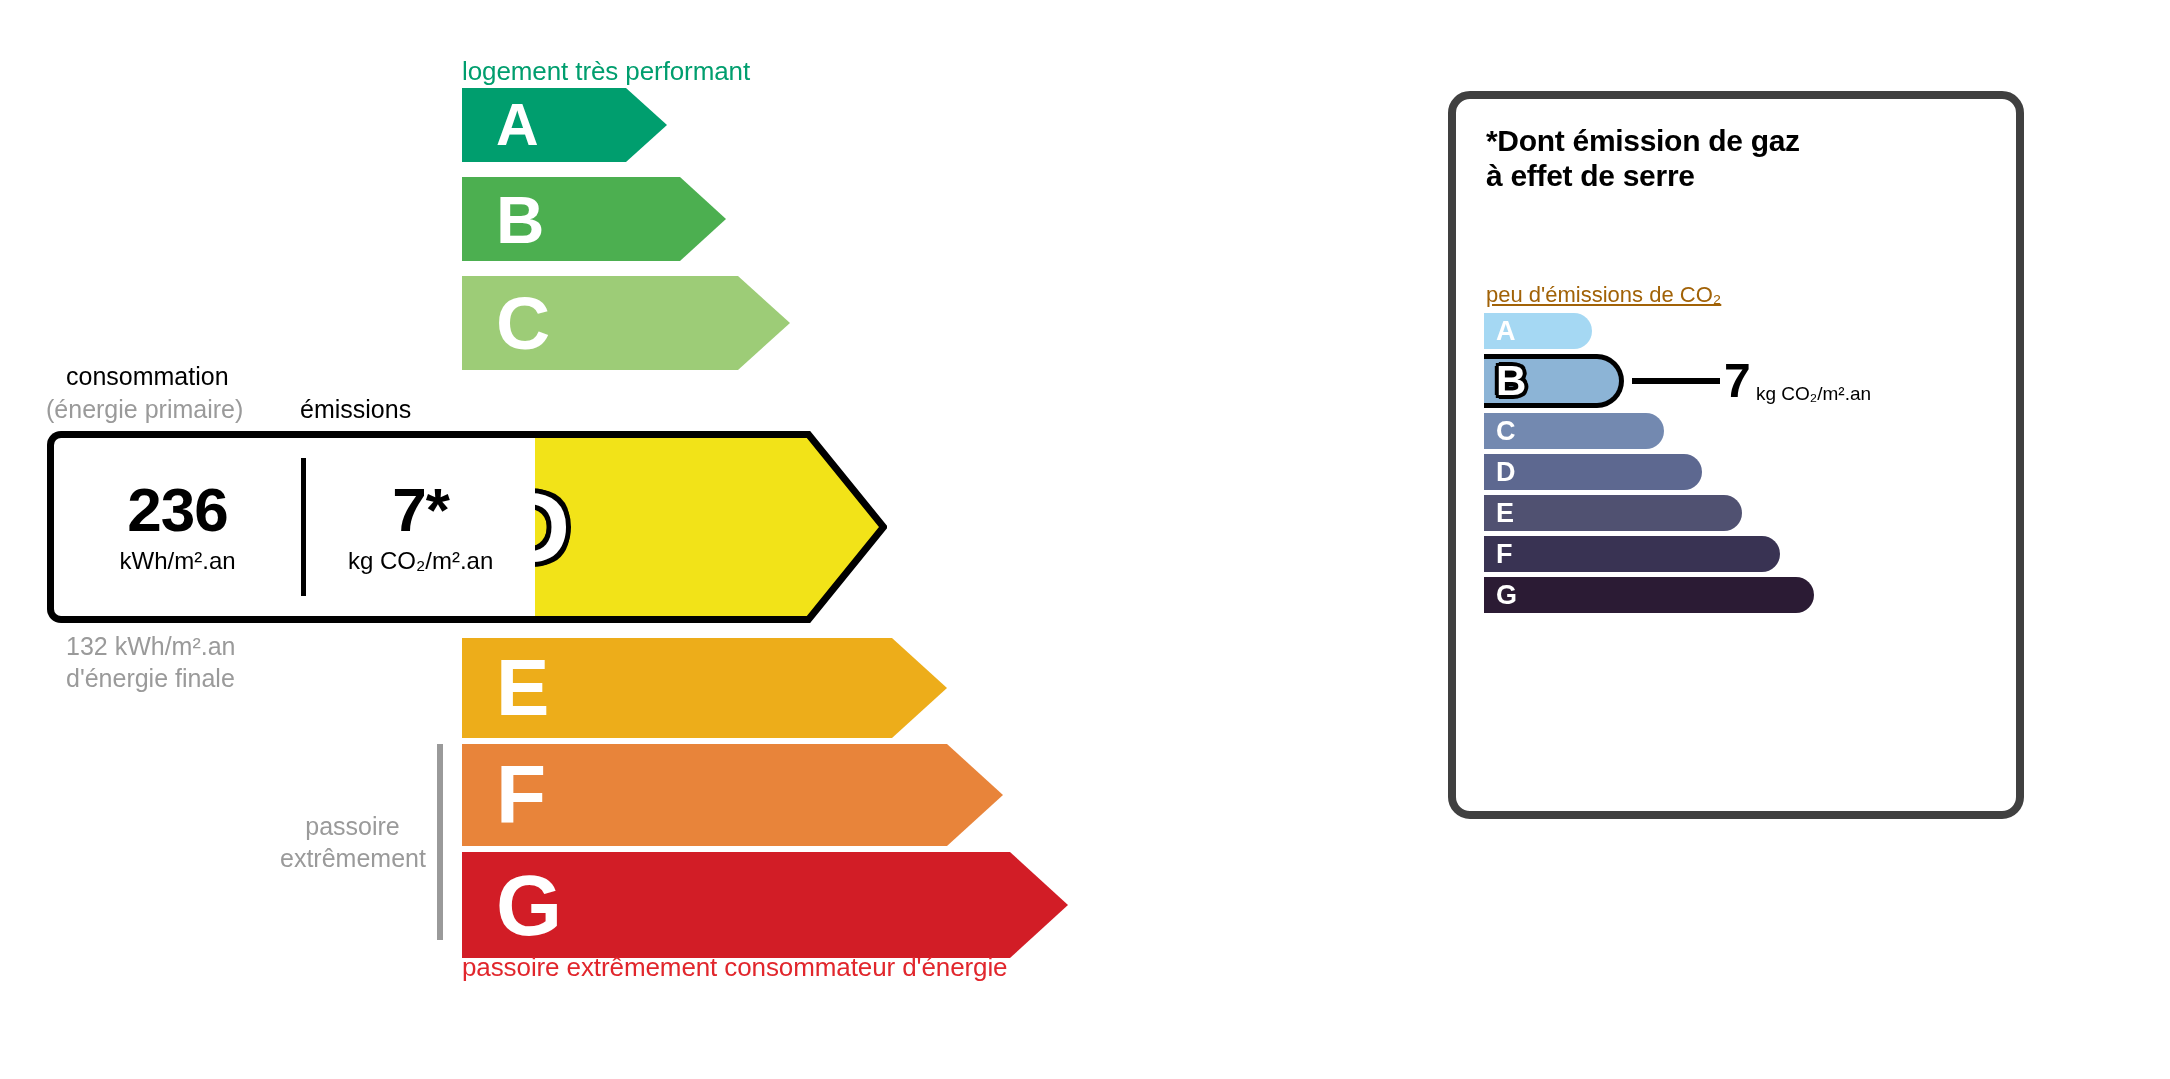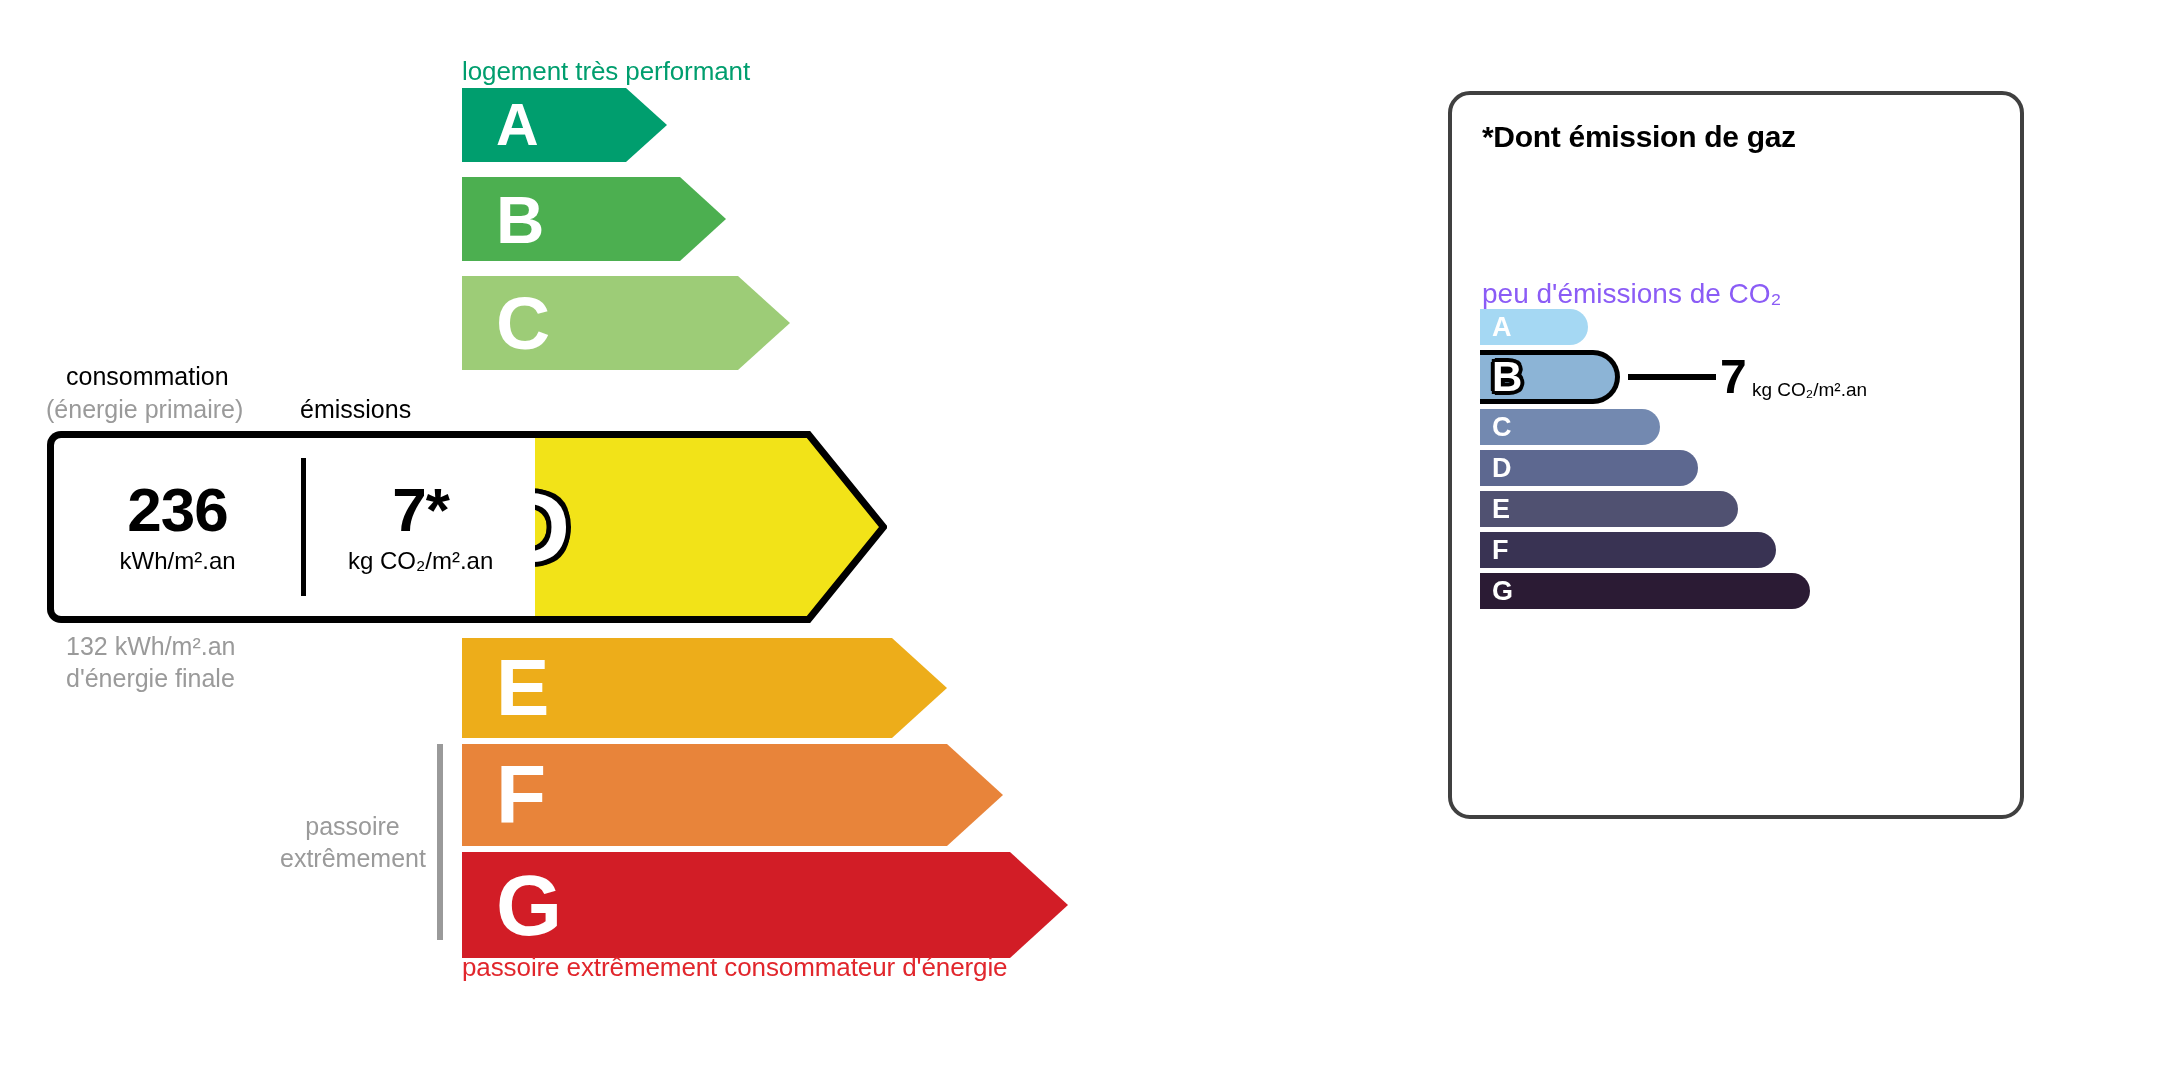--- a/index.html
+++ b/index.html
@@ -167,40 +167,41 @@
     font-size: 25px;
     color: #9A9A9A;
     line-height: 1.28;
   }
 
   
   #co2-panel {
     position: absolute;
     left: 1448px; top: 91px;
     width: 576px; height: 728px;
-    border: 4px solid #404040;
+    border: 8px solid #404040;
     border-radius: 22px;
     background: #ffffff;
     box-sizing: border-box;
   }
   #co2-title {
     position: absolute;
     left: 30px; top: 25px;
     font-size: 30px;
     font-weight: bold;
     color: #000;
     line-height: 1.16;
     letter-spacing: -0.3px;
   }
   #co2-top-caption {
     position: absolute;
     left: 30px; top: 183px;
-    font-size: 28px;
-    color: #8b5cf6;
-    white-space: nowrap;
+    font-size: 22px;
+    color: #a16207;
+    white-space: nowrap;
+    text-decoration: underline;
   }
   #co2-bottom-caption {
     position: absolute;
     left: 28px; top: 487px;
     font-size: 23px;
     color: #2B2030;
     line-height: 1.2;
     white-space: nowrap;
   }
 
@@ -367,20 +368,21 @@
     <div>passoire</div>
     <div>extrêmement</div>
   </div>
 
   <div class="bottom-caption">passoire extrêmement consommateur d'énergie</div>
 </div>
 
 <div id="co2-panel">
   <div id="co2-title">
     <div>*Dont émission de gaz</div>
+    <div>à effet de serre</div>
   </div>
 
   <div id="co2-top-caption">peu d'émissions de CO₂</div>
 
   <div class="co2-rows" id="co2-rows">
       <div class="co2-row">
         <div class="co2-bar" style="width: 108px; background: rgb(165, 216, 243);"></div>
         <span class="co2-letter">A</span>
       </div>
       <div class="co2-row current">

